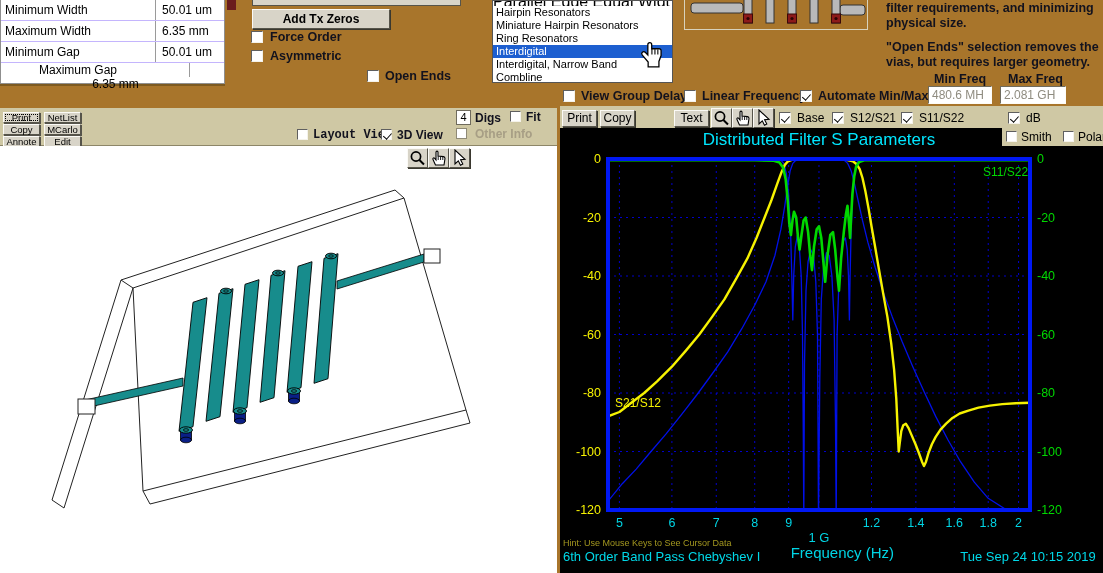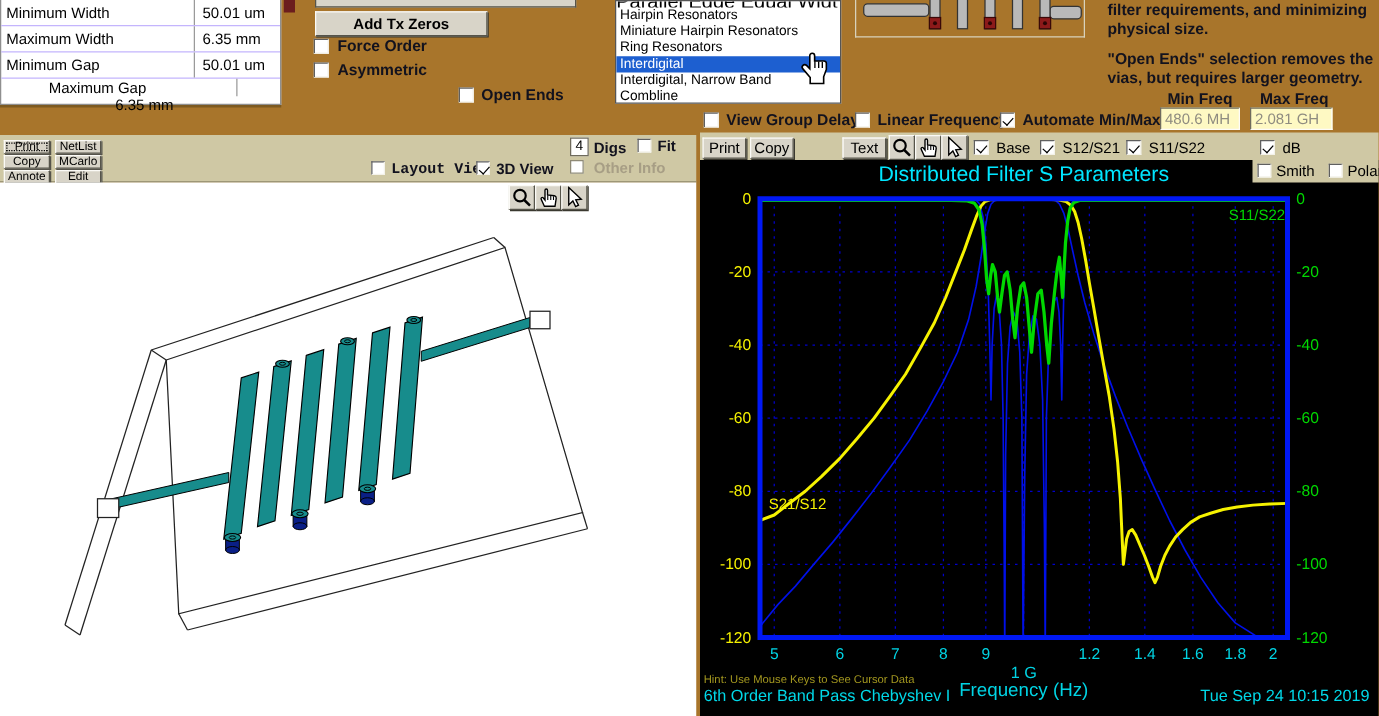--- a/index.html
+++ b/index.html
@@ -9,21 +9,21 @@
   .lbl{position:absolute;font:bold 12.5px "Liberation Sans",sans-serif;color:#12121e;white-space:nowrap;}
   .cb{position:absolute;width:12px;height:12px;background:#fff;border:1px solid;
       border-color:#5f5f5f #f4f2ea #f4f2ea #5f5f5f;box-sizing:border-box;}
   .cb.checked::after{content:"";position:absolute;left:2.5px;top:0.5px;width:3.5px;height:7px;
       border:solid #000;border-width:0 1.8px 1.8px 0;transform:rotate(42deg);}
   .btn{position:absolute;background:#d8d4c8;border:1px solid;border-color:#fbfaf6 #56544a #56544a #fbfaf6;
       box-shadow:1px 1px 0 #3a382f;font:12px "Liberation Sans",sans-serif;color:#000;
       text-align:center;box-sizing:border-box;line-height:15px;}
   .btn.small{font:9.5px "Liberation Sans",sans-serif;line-height:9px;box-shadow:1px 1px 0 #55534a;}
   .btn.focusfirst{outline:1px dotted #000;outline-offset:-3px;}
-  .fld{position:absolute;background:#fef9c3;border:1px solid;border-color:#6f6b5d #fdfcf8 #fdfcf8 #6f6b5d;
+  .fld{position:absolute;background:#ffffff;border:1px solid;border-color:#6f6b5d #fdfcf8 #fdfcf8 #6f6b5d;
       color:#8f8c80;font:12px "Liberation Sans",sans-serif;padding:1px 3px;box-sizing:border-box;white-space:nowrap;overflow:hidden;}
   .beige{position:absolute;background:#cfc8a4;}
   .iconbtn{position:absolute;width:21px;height:20px;background:#d8d4c8;border:1px solid;
       border-color:#fbfaf6 #56544a #56544a #fbfaf6;box-sizing:border-box;box-shadow:1px 1px 0 #3a382f;}
   
   #params-table{position:absolute;left:0;top:0;width:225px;background:#fff;
       border:1px solid #8f8f8f;border-top:none;box-sizing:border-box;box-shadow:0 2px 0 #7d5a20;}
   #params-table .trow{display:flex;height:20px;border-bottom:1px solid #c4b5fd;align-items:center;}
   #params-table .trow:last-child{border-bottom:none;flex-direction:column;}
   #params-table .c1{width:150px;border-right:1px solid #9a9a9a;padding-left:4px;
@@ -294,16 +294,16 @@
     <text x="41" y="327.5" fill="#f6f200" text-anchor="end" font-family="Liberation Sans, sans-serif" font-size="12.5">-100</text>
     <text x="477" y="327.5" fill="#00d800" text-anchor="start" font-family="Liberation Sans, sans-serif" font-size="12.5">-100</text>
     <text x="41" y="386" fill="#f6f200" text-anchor="end" font-family="Liberation Sans, sans-serif" font-size="12.5">-120</text>
     <text x="477" y="386" fill="#00d800" text-anchor="start" font-family="Liberation Sans, sans-serif" font-size="12.5">-120</text>
   </svg>
 
 <div class="chart-txt" style="left:608px;top:130px;width:422px;text-align:center;font:17px 'Liberation Sans',sans-serif;color:#00e6ff;">Distributed Filter S Parameters</div>
 <div class="chart-txt" style="left:983px;top:165px;font:12px 'Liberation Sans',sans-serif;color:#00d800;">S11/S22</div>
 <div class="chart-txt" style="left:615px;top:396px;font:12px 'Liberation Sans',sans-serif;color:#f6f200;">S21/S12</div>
 <div class="chart-txt" style="left:789px;top:530px;width:60px;text-align:center;font:13px 'Liberation Sans',sans-serif;color:#00d4e4;">1 G</div>
-<div class="chart-txt" style="left:744px;top:544px;width:150px;text-align:center;font:15px 'Liberation Sans',sans-serif;color:#00d4e4;">Frequency (Hz)</div>
+<div class="chart-txt" style="left:744px;top:544px;width:150px;text-align:right;font:15px 'Liberation Sans',sans-serif;color:#00d4e4;">Frequency (Hz)</div>
 <div class="chart-txt" style="left:563px;top:538px;font:9px 'Liberation Sans',sans-serif;color:#a3971f;">Hint: Use Mouse Keys to See Cursor Data</div>
 <div class="chart-txt" style="left:563px;top:549px;font:13px 'Liberation Sans',sans-serif;color:#00d8e8;">6th Order Band Pass Chebyshev I</div>
 <div class="chart-txt" style="left:958px;top:549px;width:140px;text-align:center;font:13px 'Liberation Sans',sans-serif;color:#00d8e8;">Tue Sep 24 10:15 2019</div>
 
 </body></html>

